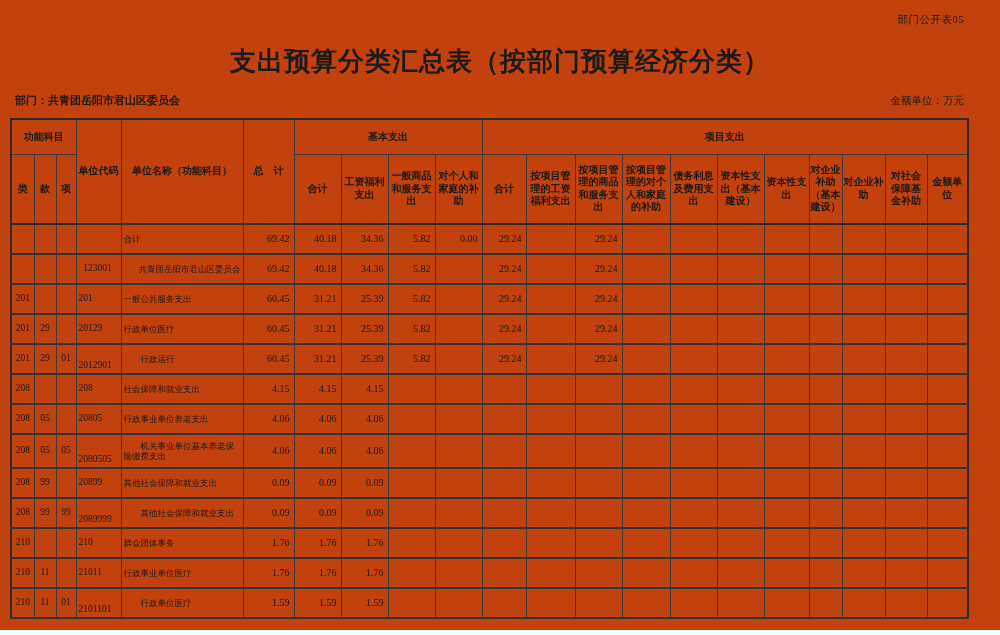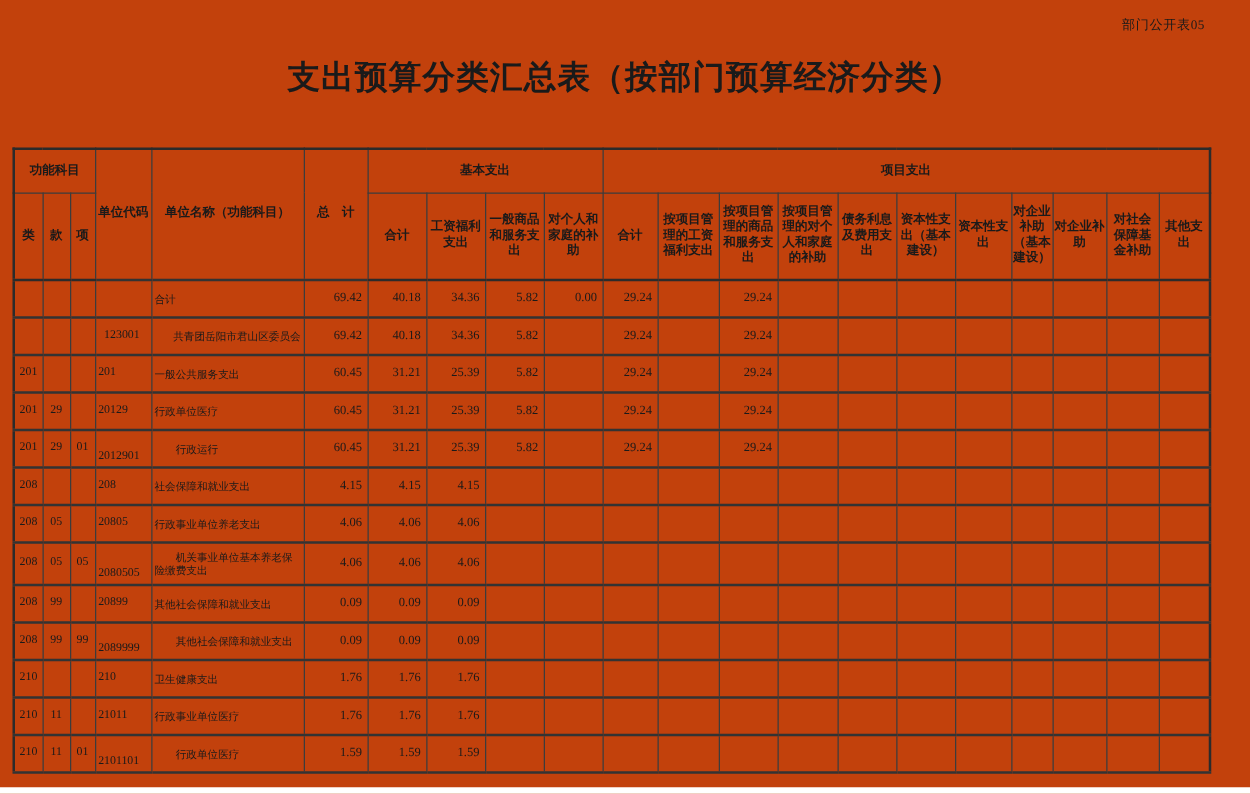--- a/index.html
+++ b/index.html
@@ -89,20 +89,24 @@
   tbody td.name.ind1 { text-indent: 1em; text-align: right; }
   tbody td.name.ind2 { text-indent: 2em; }
   tbody td.num { text-align: right; padding-right: 4px; }
 </style>
 </head>
 <body>
 
 <div class="page">
   <div class="doc-label">部门公开表05</div>
   <div class="title">支出预算分类汇总表（按部门预算经济分类）</div>
+  <div class="meta-row">
+    <span class="dept-label">部门：共青团岳阳市君山区委员会</span>
+    <span class="unit-label">金额单位：万元</span>
+  </div>
 
   <div class="table-wrap">
     <table class="budget">
       <colgroup>
         <col style="width:23px">
           <col style="width:22px">
           <col style="width:20px">
         <col style="width:45px">
           <col style="width:122px">
           <col style="width:51px">
@@ -142,21 +146,21 @@
           <th>合计</th>
           <th>按项目管理的工资福利支出</th>
           <th>按项目管理的商品和服务支出</th>
           <th>按项目管理的对个人和家庭的补助</th>
           <th>债务利息及费用支出</th>
           <th>资本性支出（基本建设）</th>
           <th>资本性支出</th>
           <th>对企业补助（基本建设）</th>
           <th>对企业补助</th>
           <th>对社会保障基金补助</th>
-          <th>其他支出</th>
+          <th>金额单位</th>
         </tr>
       </thead>
       <tbody>
           <tr>
             <td class="c"></td>
             <td class="c"></td>
             <td class="c"></td>
             <td class="code"></td>
             <td class="name ind0">合计</td>
             <td class="num">69.42</td>
@@ -381,21 +385,21 @@
             <td class="num"></td>
             <td class="num"></td>
             <td class="num"></td>
             <td class="num"></td>
           </tr>
           <tr>
             <td class="c">210</td>
             <td class="c"></td>
             <td class="c"></td>
             <td class="code">210</td>
-            <td class="name ind0">卫生健康支出</td>
+            <td class="name ind0">群众团体事务</td>
             <td class="num">1.76</td>
             <td class="num">1.76</td>
             <td class="num">1.76</td>
             <td class="num"></td>
             <td class="num"></td>
             <td class="num"></td>
             <td class="num"></td>
             <td class="num"></td>
             <td class="num"></td>
             <td class="num"></td>

